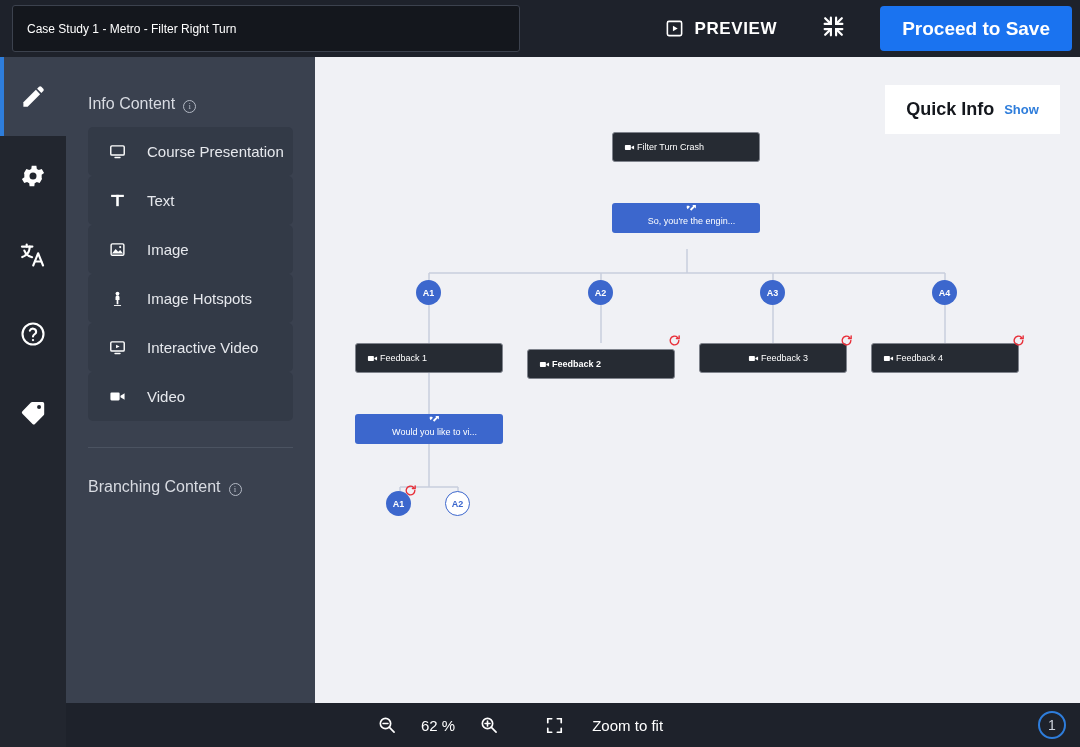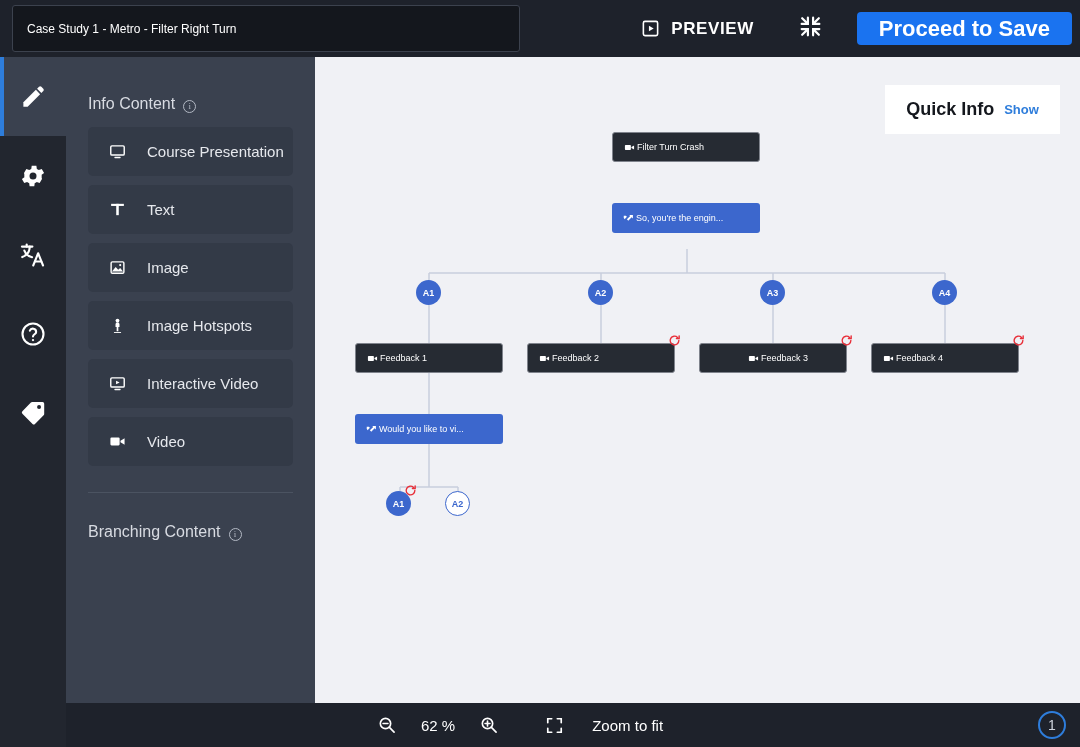--- a/index.html
+++ b/index.html
@@ -47,23 +47,23 @@
   }
   #preview-label {
     font-size: 17px; font-weight: bold; letter-spacing: 0.6px;
   }
   .ico { display: inline-block; line-height: 0; }
   #fullscreen-btn { padding: 8px 16px; cursor: pointer; margin-left: 18px; }
   #proceed-btn {
     margin-left: 18px; margin-right: 8px;
     background: #1a73f0;
     color: #ffffff;
-    font-size: 22px; font-weight: bold;
+    font-size: 19px; font-weight: bold;
     border: none; border-radius: 4px;
-    height: 33px; padding: 0 22px;
+    height: 45px; padding: 0 22px;
     cursor: pointer;
     font-family: "Liberation Sans", sans-serif;
   }
 
   
   #rail {
     position: absolute; left: 0; top: 57px;
     width: 66px; height: 690px;
     background: #22262f;
   }
@@ -93,21 +93,21 @@
     padding: 38px 0 0 22px;
   }
   .panel-head.second { padding-top: 0; }
   .info-dot {
     width: 13px; height: 13px; border-radius: 50%;
     border: 1.3px solid #b3b9c4;
     display: inline-flex; align-items: center; justify-content: center;
     font-size: 9px; color: #b3b9c4; line-height: 1;
     font-family: "Liberation Serif", serif;
   }
-  .items { padding: 14px 22px 0 22px; display: flex; flex-direction: column; gap: 9px; }
+  .items { padding: 14px 22px 0 22px; display: flex; flex-direction: column; }
   .item {
     height: 49px;
     background: #333a47;
     border-radius: 5px;
     display: flex; align-items: center;
     padding-left: 21px;
     gap: 21px;
     color: #e6e8ed;
     font-size: 15px;
     cursor: pointer;
@@ -133,21 +133,21 @@
     border-radius: 3px;
     display: flex; align-items: center;
     gap: 2px;
     padding-left: 11px;
     font-size: 9px;
     color: #ffffff;
     cursor: pointer;
     white-space: nowrap; overflow: hidden;
   }
   .node.dark { background: #262b33; border: 1px solid #7f838c; }
-  .node.blue { background: #3c67cd; }
+  .node.blue { background: #3c67cd; flex-direction: column; }
 
   .pill {
     position: absolute;
     width: 25px; height: 25px;
     border-radius: 50%;
     display: flex; align-items: center; justify-content: center;
     font-size: 9px; font-weight: bold;
     cursor: pointer;
   }
   .pill.filled { background: #3c67cd; color: #ffffff; }
@@ -426,21 +426,21 @@
             </svg></span>
           <span>So, you're the engin...</span>
         </div>
         <div class="node dark" style="left: 40px; top: 286px; width: 148px;">
           <span class="ico"><svg width="11" height="11" viewBox="0 0 24 24" fill="#ffffff">
               <rect x="2" y="6.5" width="13" height="11" rx="1.6"></rect>
               <path d="M16.2 11 L22 7.4 v9.2 L16.2 13 Z"></path>
             </svg></span>
           <span>Feedback 1</span>
         </div>
-        <div class="node dark" style="left: 212px; top: 286px; width: 148px;">
+        <div class="node dark" style="left: 212px; top: 292px; width: 148px; font-weight: bold;">
           <span class="ico"><svg width="11" height="11" viewBox="0 0 24 24" fill="#ffffff">
               <rect x="2" y="6.5" width="13" height="11" rx="1.6"></rect>
               <path d="M16.2 11 L22 7.4 v9.2 L16.2 13 Z"></path>
             </svg></span>
           <span>Feedback 2</span>
         </div>
         <span class="loop-badge" style="left: 353px; top: 277px;"><svg width="13" height="13" viewBox="0 0 24 24" fill="none" stroke="#e8303a" stroke-width="2.6" stroke-linecap="round">
             <path d="M20 12 a8 8 0 1 1-2.4-5.7"></path>
             <path d="M20.6 3.4 V8.4 H15.6"></path>
           </svg></span>

